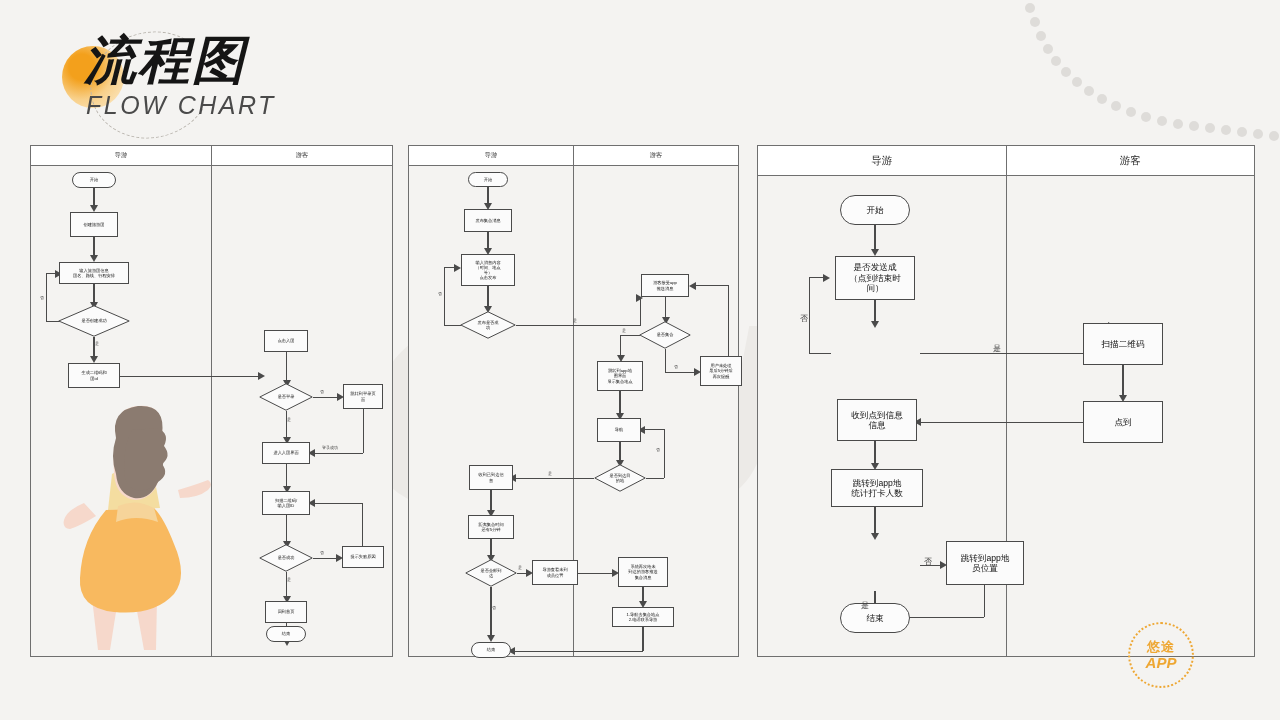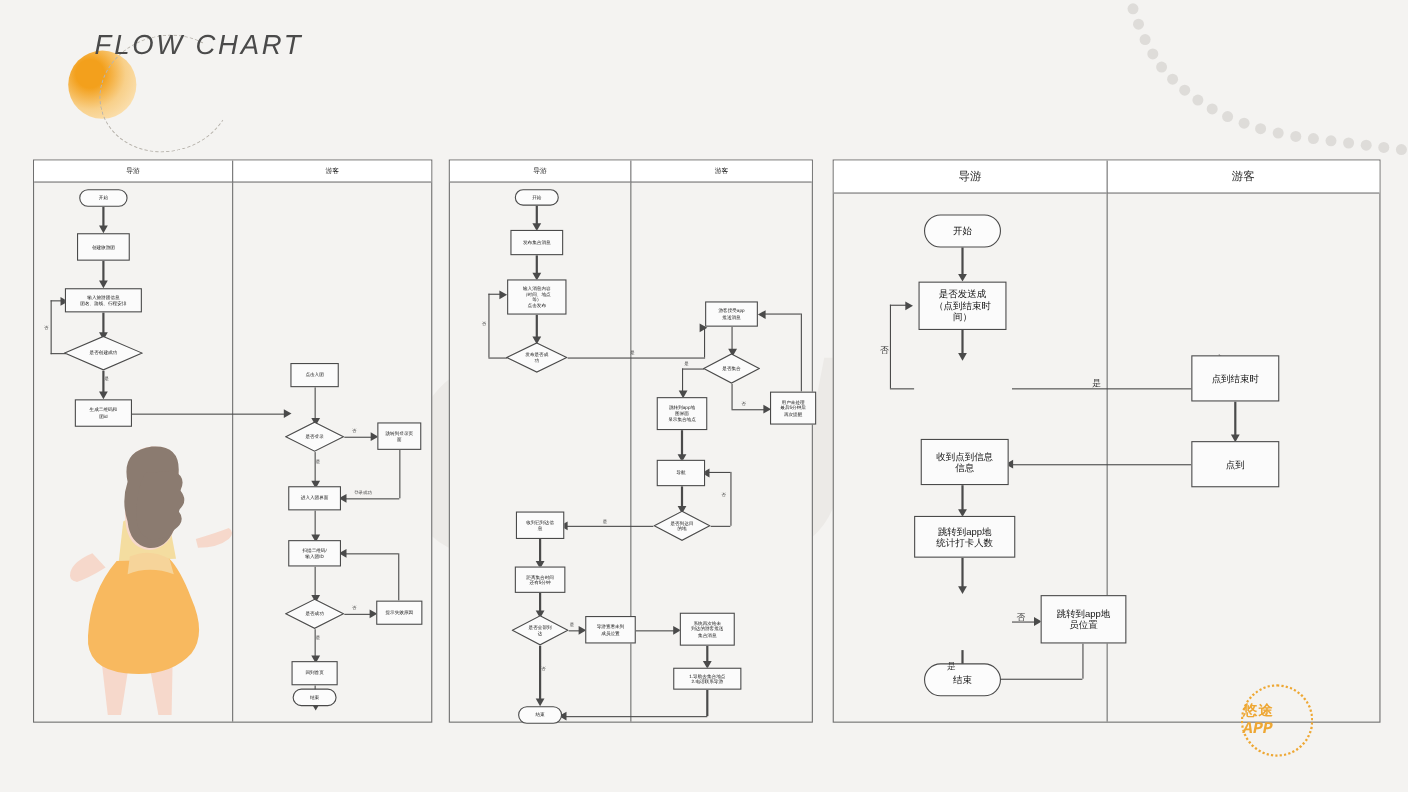--- a/index.html
+++ b/index.html
@@ -75,22 +75,22 @@
   #panel-1 .lane-head,#panel-2 .lane-head{font-size:6.2px;}
   #panel-1 .elabel,#panel-2 .elabel{font-size:4px;}
   #panel-3{font-size:8.6px;}
   #panel-3 .lane-head{font-size:10.5px;}
   #panel-3 .elabel{font-size:8px;}
   
   #lady{position:absolute;left:62px;top:398px;width:150px;height:252px;z-index:3;pointer-events:none;}
   
   #logo{
     position:absolute;left:1128px;top:622px;width:66px;height:66px;border-radius:50%;
-    border:2px dotted #eea733;display:flex;flex-direction:column;align-items:flex-start;
-    justify-content:center;z-index:5;box-sizing:border-box;font-family:Liberation Mono, monospace;
+    border:2px dotted #eea733;display:flex;flex-direction:column;align-items:center;
+    justify-content:center;z-index:5;box-sizing:border-box;
   }
   #logo-cn{font-size:13px;color:#eea733;font-weight:700;letter-spacing:1px;line-height:15px;}
   #logo-en{font-size:15px;color:#eea733;font-weight:700;font-style:italic;line-height:17px;}
 </style>
 </head>
 <body>
 
 <div id="watermark">YOUTU</div>
 
 <svg id="dot-arc" viewBox="0 0 290 160">
@@ -114,20 +114,21 @@
       <circle cx="236" cy="130" r="5"></circle>
       <circle cx="252" cy="132" r="5"></circle>
     <circle cx="268" cy="134" r="5"></circle>
       <circle cx="284" cy="136" r="5"></circle>
   </g>
 </svg>
 
 <div id="title-block">
   <div id="title-circle"></div>
   <div id="title-dash"></div>
+  <div id="title-cn">流程图</div>
   <div id="title-en">FLOW CHART</div>
 </div>
 
 <svg id="lady" viewBox="0 0 150 252">
   <g>
     <path d="M30 200 L50 160 L62 163 L48 252 L36 252 Z" fill="#f6d8cb"></path>
     <path d="M95 200 L78 160 L66 163 L82 252 L94 252 Z" fill="#f6d8cb"></path>
     <path d="M22 105 Q5 112 2 122 Q0 130 8 131 Q18 128 34 118 Z" fill="#f6d8cb"></path>
     <path d="M118 100 Q136 100 146 92 Q152 86 146 82 Q136 86 116 92 Z" fill="#f6d8cb"></path>
     <path d="M50 76 Q72 62 92 78 L98 110 L46 112 Z" fill="#f4dda0"></path>
@@ -426,21 +427,21 @@
   <div class="edge v" style="left:52px;top:132px;height:76px;"></div>
   <div class="edge h" style="left:52px;top:132px;width:18px;"></div>
   <div class="arrow right" style="left:66px;top:128.5px;"></div>
   <div class="elabel" style="left:43px;top:168px;">否</div>
 
   <div class="edge h" style="left:163px;top:207.5px;width:193px;"></div>
   <div class="edge v" style="left:355px;top:180px;height:28px;"></div>
   <div class="arrow right" style="left:351px;top:176.5px;"></div>
   <div class="elabel" style="left:236px;top:198px;">是</div>
 
-  <div class="node" style="left:326px;top:178px;width:80px;height:42px;">点到结束时</div>
+  <div class="node" style="left:326px;top:178px;width:80px;height:42px;">扫描二维码</div>
   <div class="edge v" style="left:365.4px;top:220px;height:34px;"></div>
   <div class="arrow down" style="left:362px;top:250px;"></div>
 
   <div class="node" style="left:326px;top:256px;width:80px;height:42px;">点到</div>
 
   <div class="edge h" style="left:161px;top:276.5px;width:165px;"></div>
   <div class="arrow left" style="left:157px;top:273px;"></div>
 
   <div class="node" style="left:80px;top:254px;width:80px;height:42px;">收到点到信息
 信息</div>

